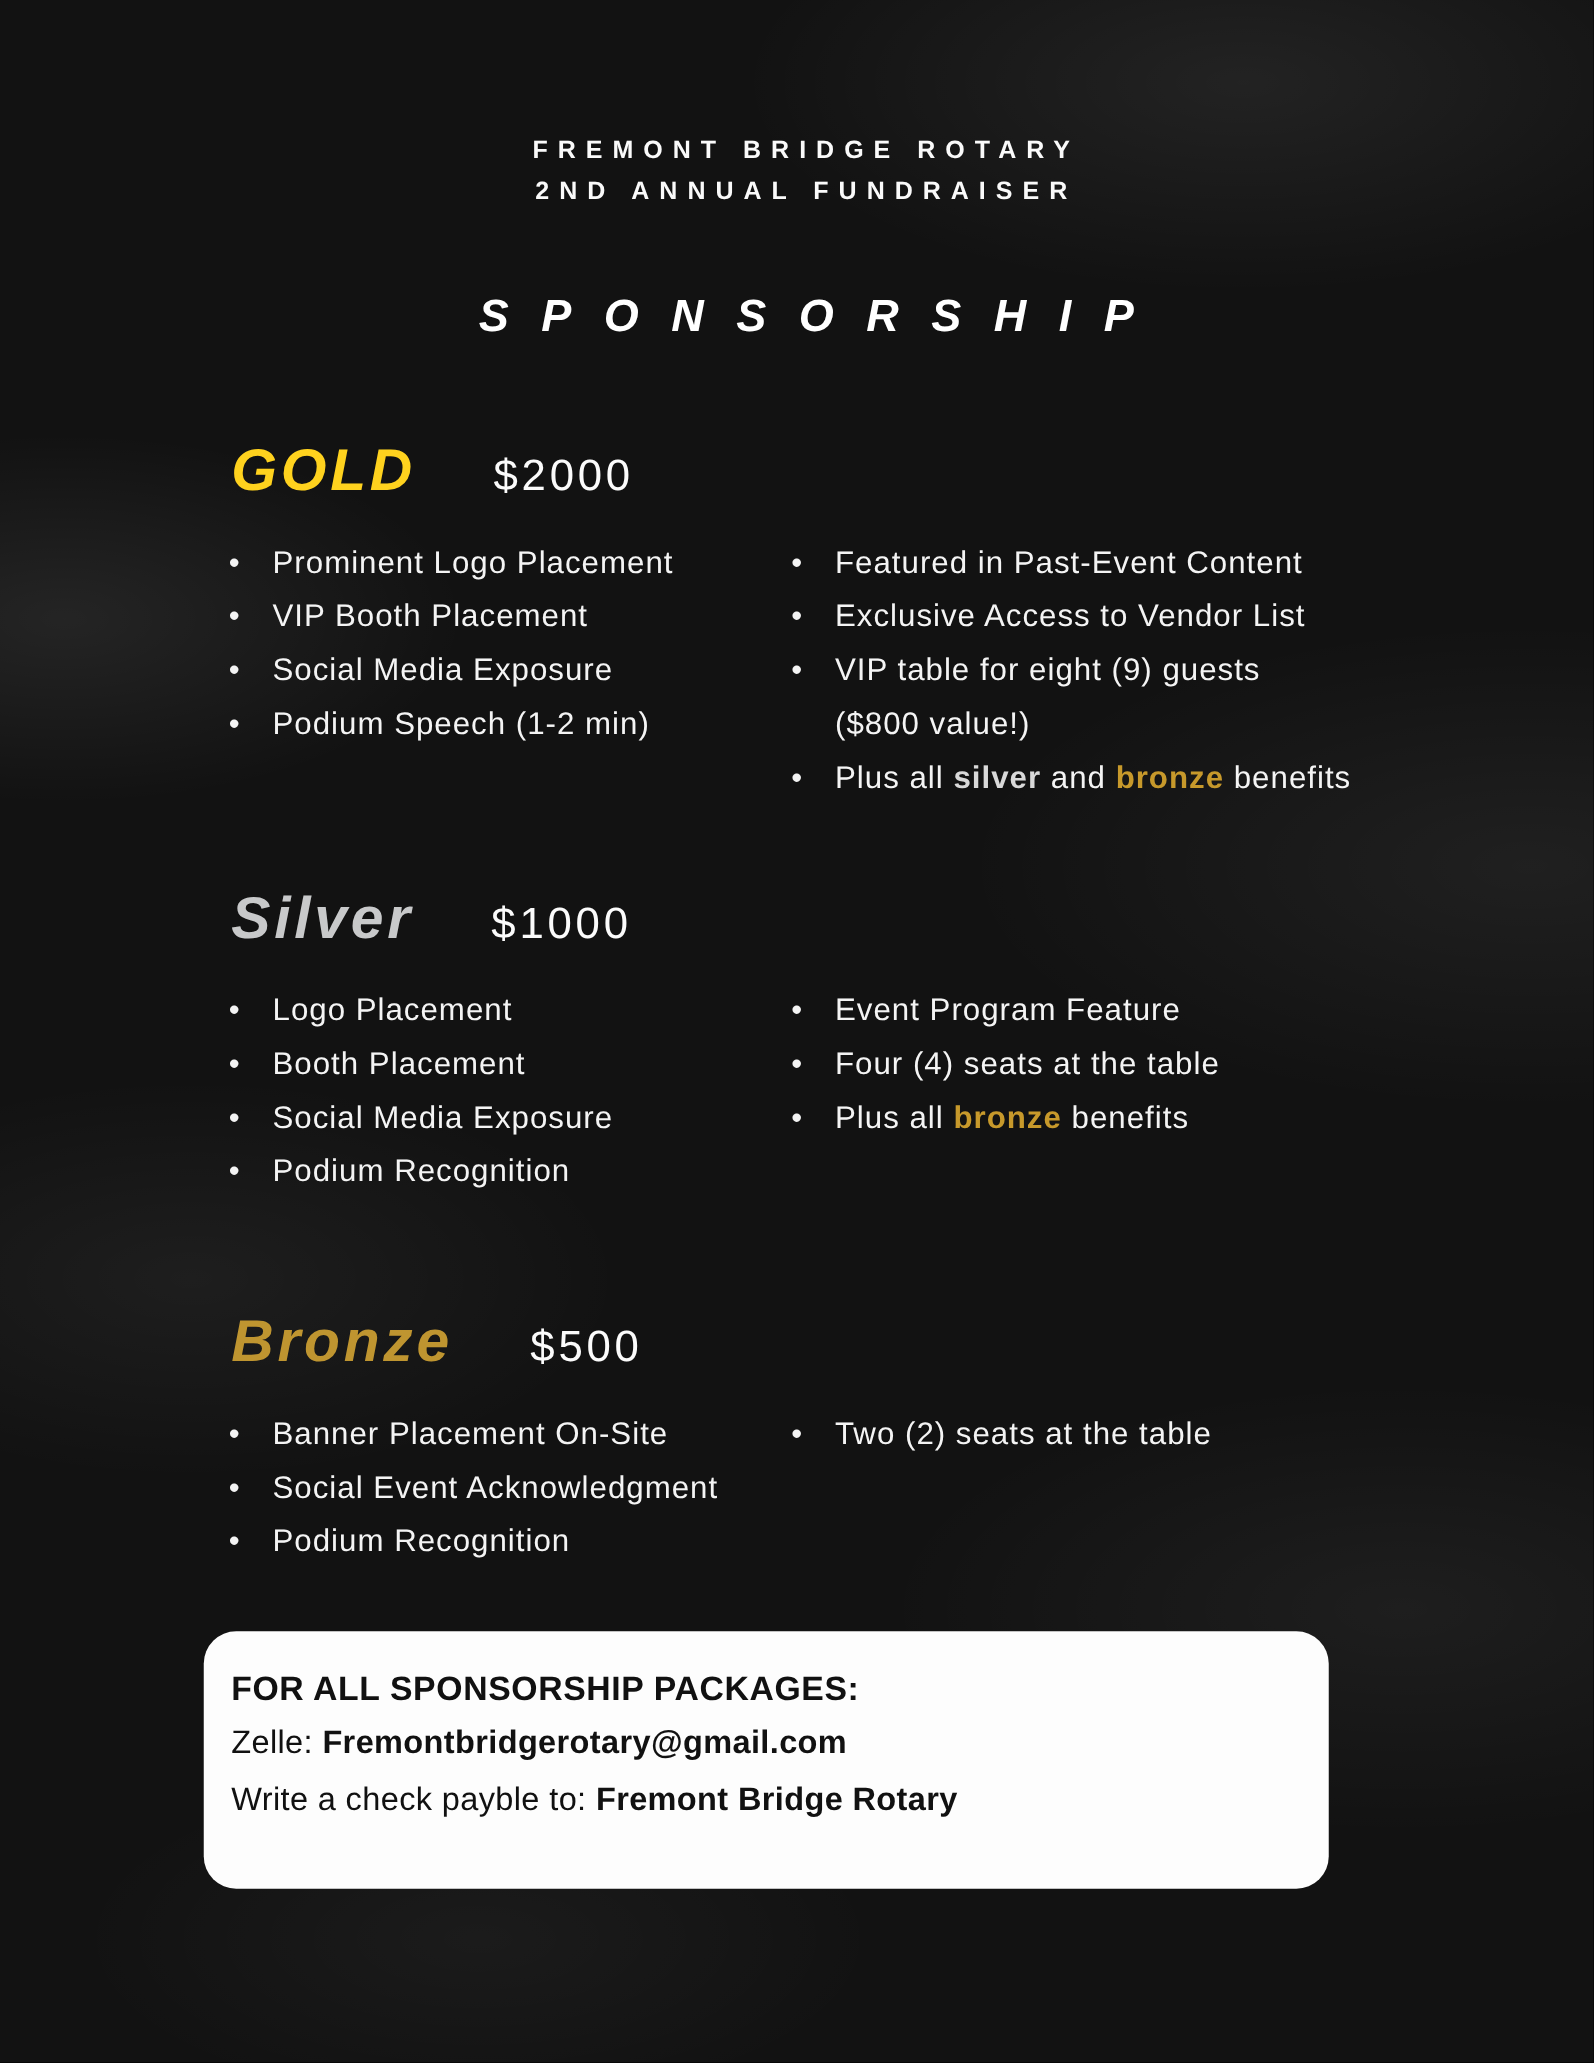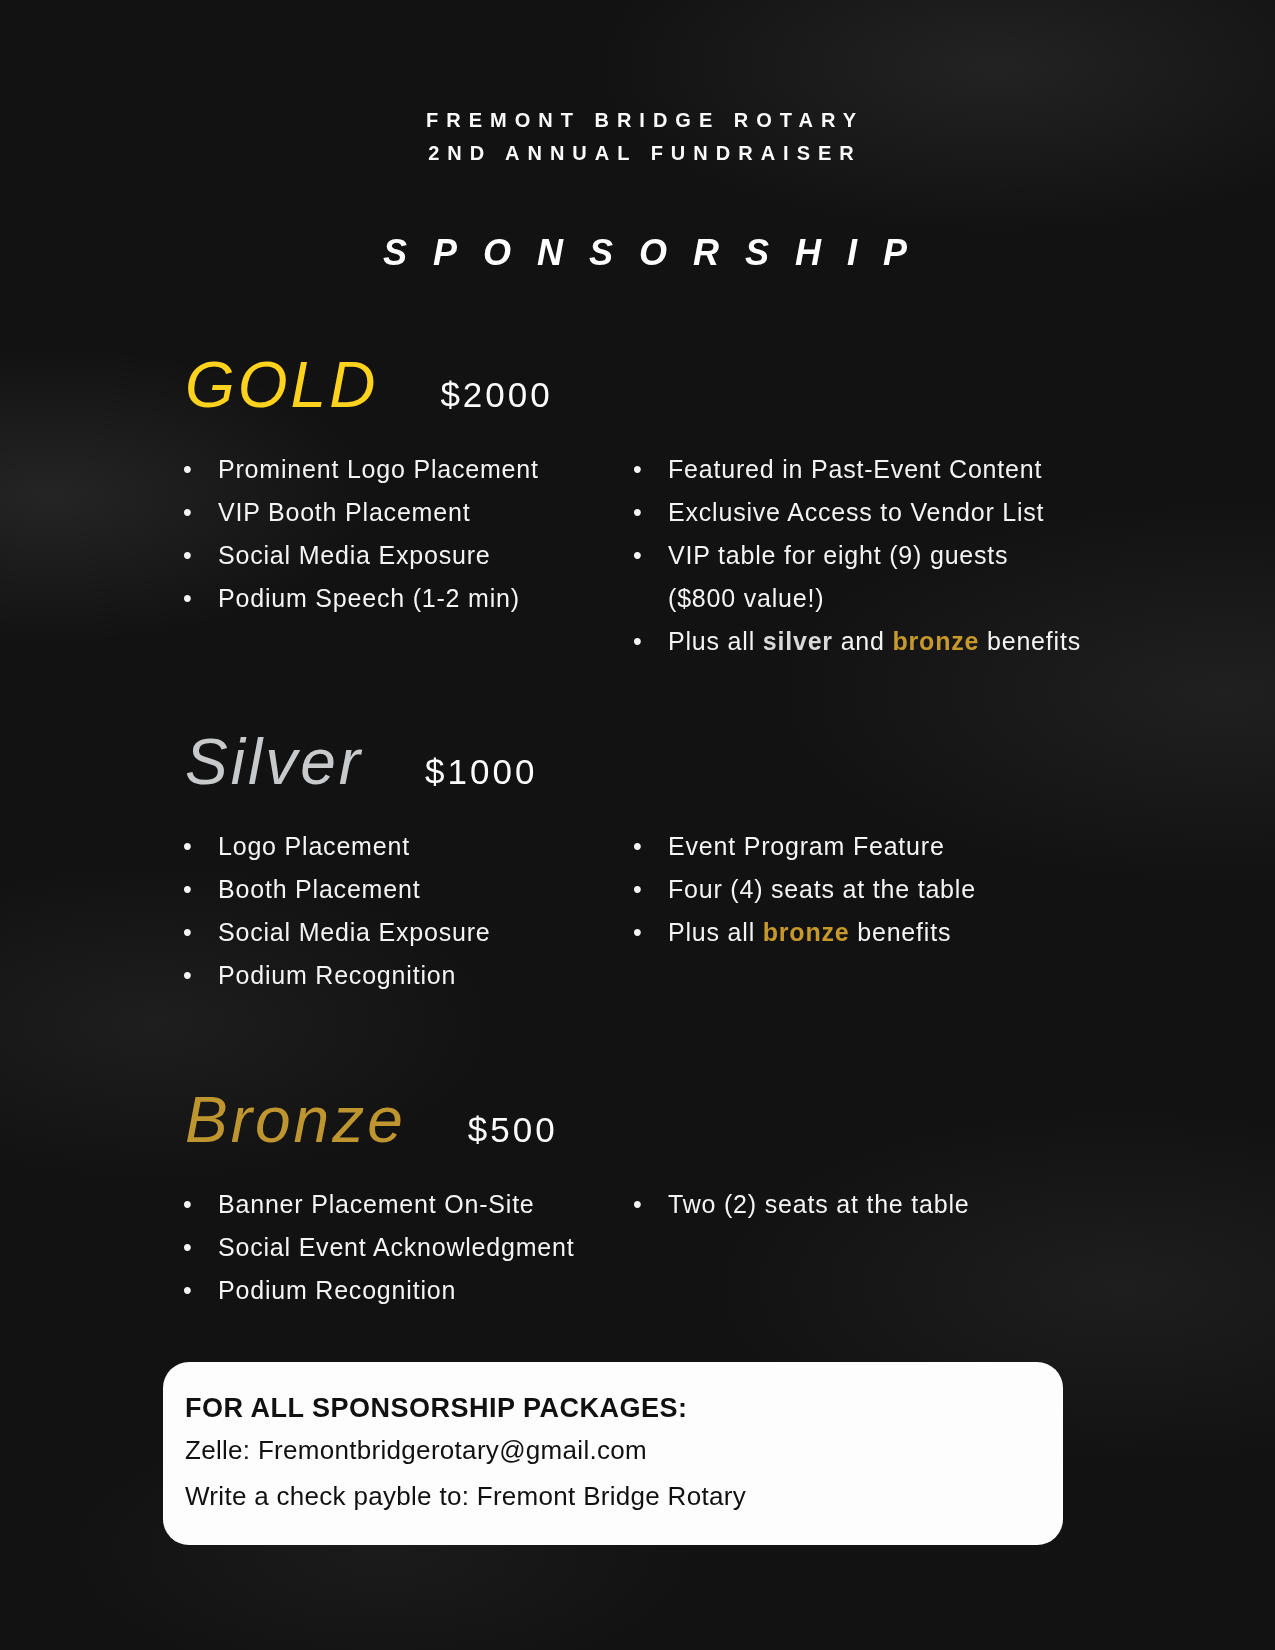--- a/index.html
+++ b/index.html
@@ -45,22 +45,22 @@
   }
   .tier { margin-left:165px; }
   .tier-head {
     display:flex;
     align-items:baseline;
     gap:62px;
     margin-left:5px;
   }
   .tier-name {
     font-style:italic;
-    font-weight:normal;
-    font-size:64px;
+    font-weight:bold;
+    font-size:47px;
     letter-spacing:3px;
   }
   .tier-name.gold   { color:var(--gold,   #ffd21e); }
   .tier-name.silver { color:var(--silver, #c8c9ca); }
   .tier-name.bronze { color:var(--bronze, #bf9530); }
   .tier-price {
     font-weight:400;
     font-size:35px;
     letter-spacing:3px;
     color:#fbfbfb;
@@ -87,39 +87,39 @@
     flex:0 0 38px;
     text-align:left;
     padding-left:3px;
     color:#f4f4f4;
   }
   .b-silver { font-weight:bold; color:var(--inline_silver,#d9d9d9); }
   .b-bronze { font-weight:bold; color:var(--inline_bronze,#c7992b); }
   .footer-box {
     margin:50px 0 0 148px;
     width:900px;
-    height:183px;
+    height:206px;
     background:#fdfdfd;
     border-radius:26px;
     padding:27px 20px 0 22px;
     color:#111111;
   }
   .footer-heading {
     font-weight:bold;
     font-size:27px;
     letter-spacing:0.5px;
     line-height:38px;
   }
   .footer-line {
     font-size:26px;
     line-height:46px;
     letter-spacing:0.3px;
     font-weight:300;
   }
-  .footer-line b { font-weight:normal; }
+  .footer-line b { font-weight:bold; }
 </style>
 </head>
 <body>
 
 <div class="page">
 
   <div class="eyebrow">
     <div>FREMONT BRIDGE ROTARY</div>
     <div>2ND ANNUAL FUNDRAISER</div>
   </div>

